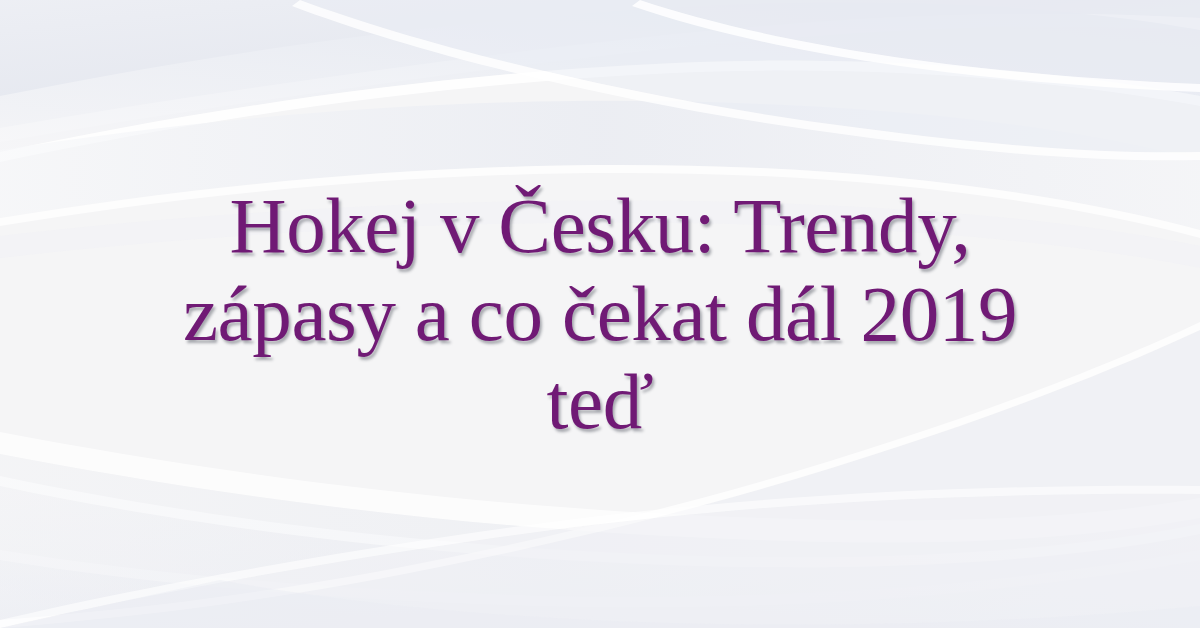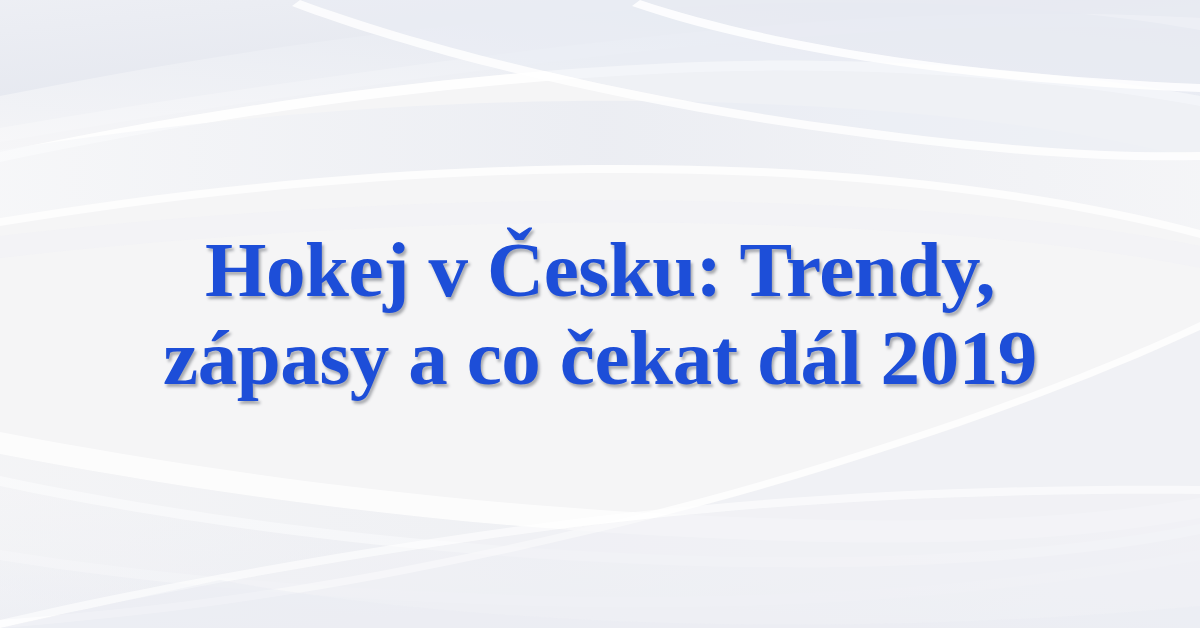--- a/index.html
+++ b/index.html
@@ -50,24 +50,24 @@
     justify-content: center;
     padding: 0 80px;
     box-sizing: border-box;
   }
 
   .headline {
     margin: 4px;
     font-family: "Liberation Serif", "DejaVu Serif", serif;
     font-size: 79px;
     line-height: 88px;
-    font-weight: 700;
+    font-weight: 400;
     letter-spacing: -0.4px;
     text-align: center;
-    color: #1d4ed8;
+    color: #701a75;
     text-shadow:
       2px 3px 3px rgba(40, 44, 58, 0.38),
       0 1px 0 rgba(255, 255, 255, 0.25);
     max-width: 1040px;
     word-wrap: break-word;
   }
 
   .headline .line {
     display: block;
   }
@@ -168,16 +168,17 @@
 
       <path d="M1200,628 L1200,606 C1010,624 820,628 640,622
                C470,616 330,600 220,580 L0,628 Z" fill="#e9ecf3" opacity="0.4"></path>
     </svg>
   </div>
 
   <div id="title-block">
     <h1 class="headline">
       <span class="line">Hokej v Česku: Trendy,</span>
       <span class="line">zápasy a co čekat dál 2019</span>
+      <span class="line">teď</span>
     </h1>
   </div>
 
 </div>
 
 </body></html>

